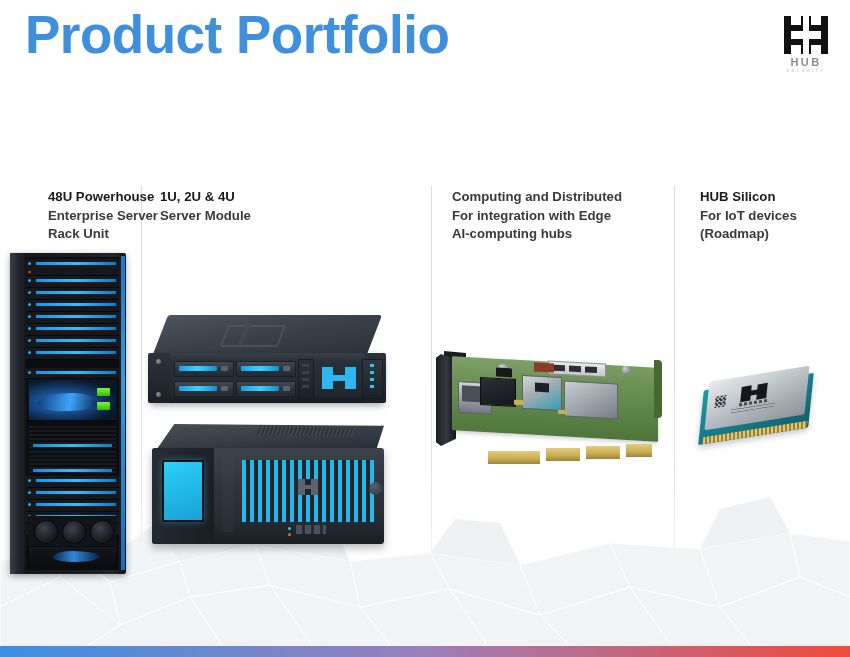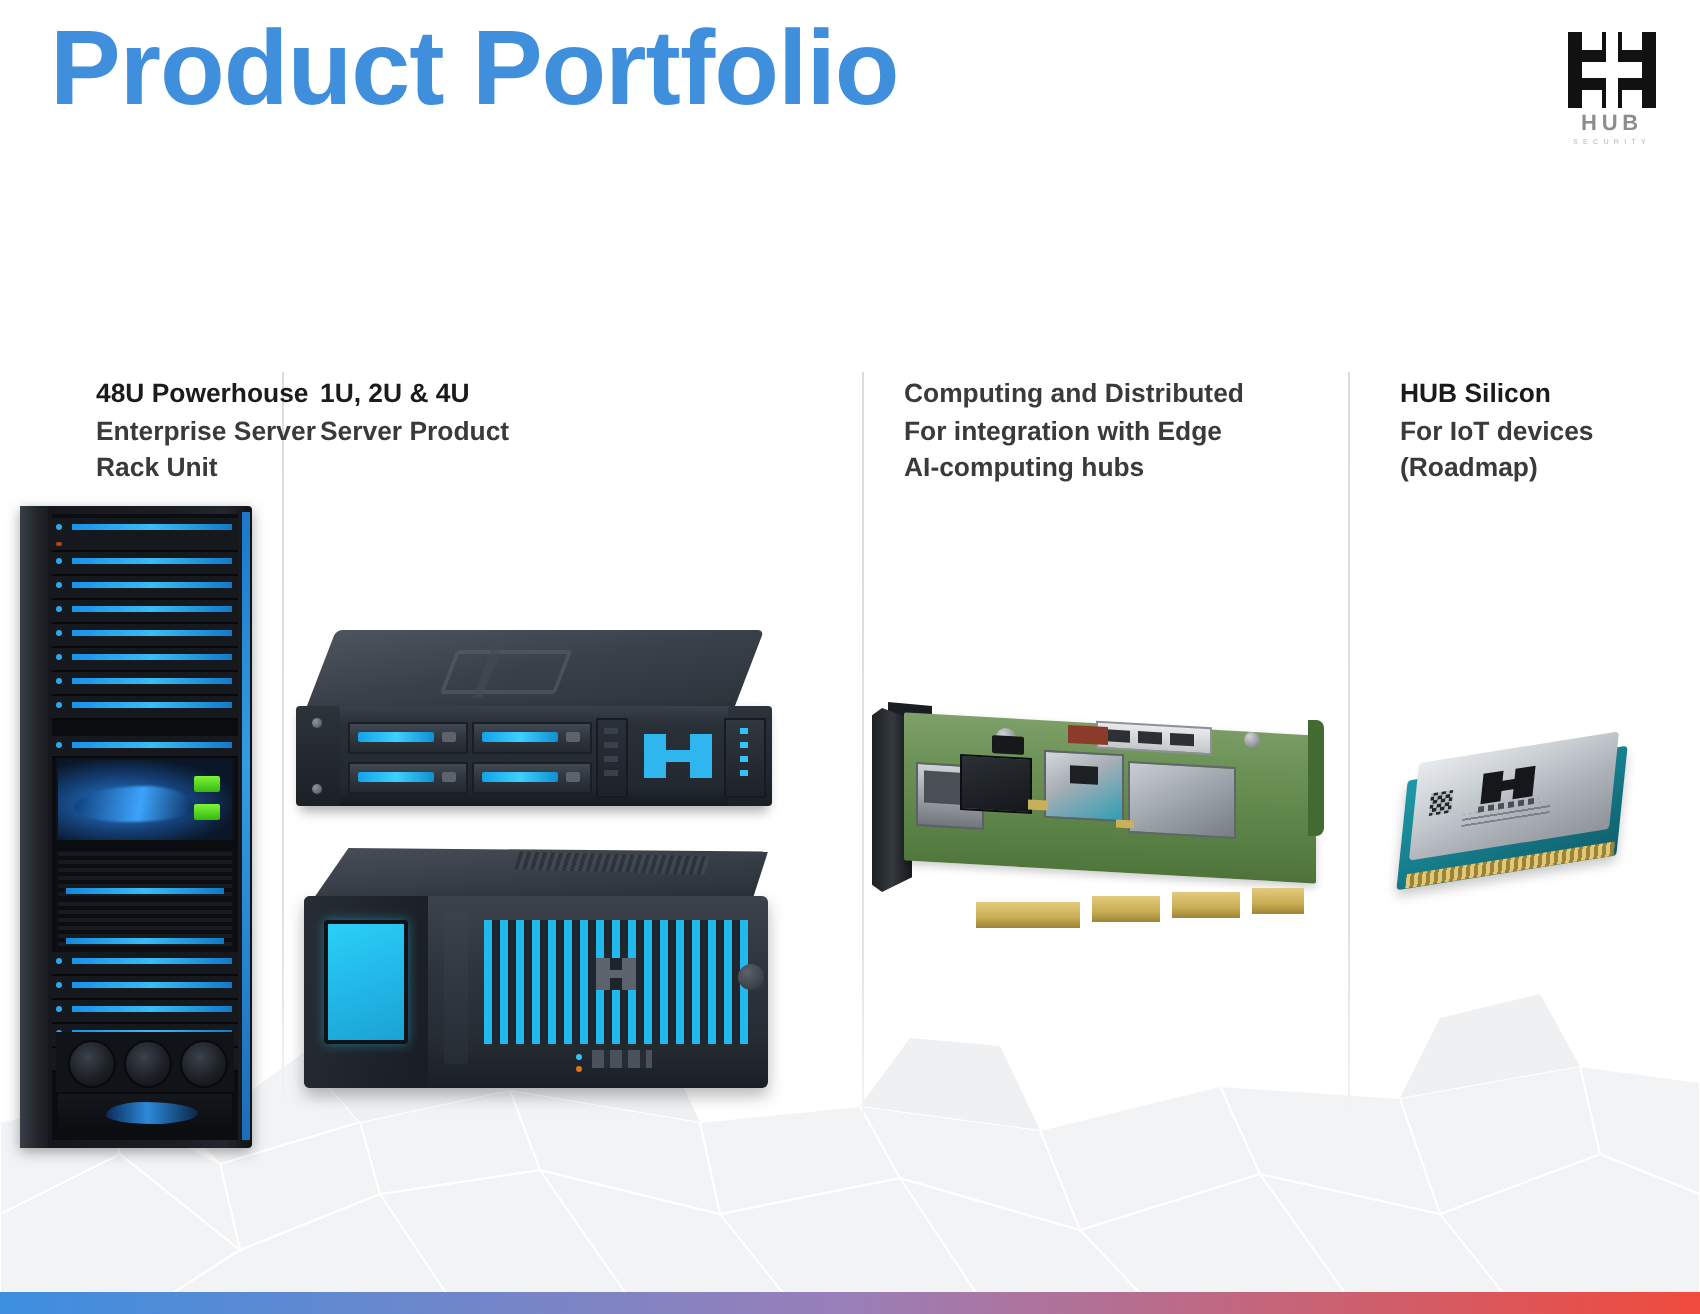--- a/index.html
+++ b/index.html
@@ -261,21 +261,21 @@
   <div class="divider" style="left:674px"></div>
 
   <div class="caption" style="left:20px;top:188px;width:120px;margin-left:28px;">
     <div class="cap-title">48U Powerhouse</div>
     <div class="cap-body">Enterprise Server</div>
     <div class="cap-body">Rack Unit</div>
   </div>
 
   <div class="caption" style="left:160px;top:188px;width:180px;">
     <div class="cap-title">1U, 2U &amp; 4U</div>
-    <div class="cap-body">Server Product</div>
+    <div class="cap-body">Server Module</div>
   </div>
 
   <div class="caption" style="left:452px;top:188px;width:215px;">
     <div class="cap-body">Computing and Distributed</div>
     <div class="cap-body">For integration with Edge</div>
     <div class="cap-body">AI-computing hubs</div>
   </div>
 
   <div class="caption" style="left:700px;top:188px;width:145px;">
     <div class="cap-title">HUB Silicon</div>

